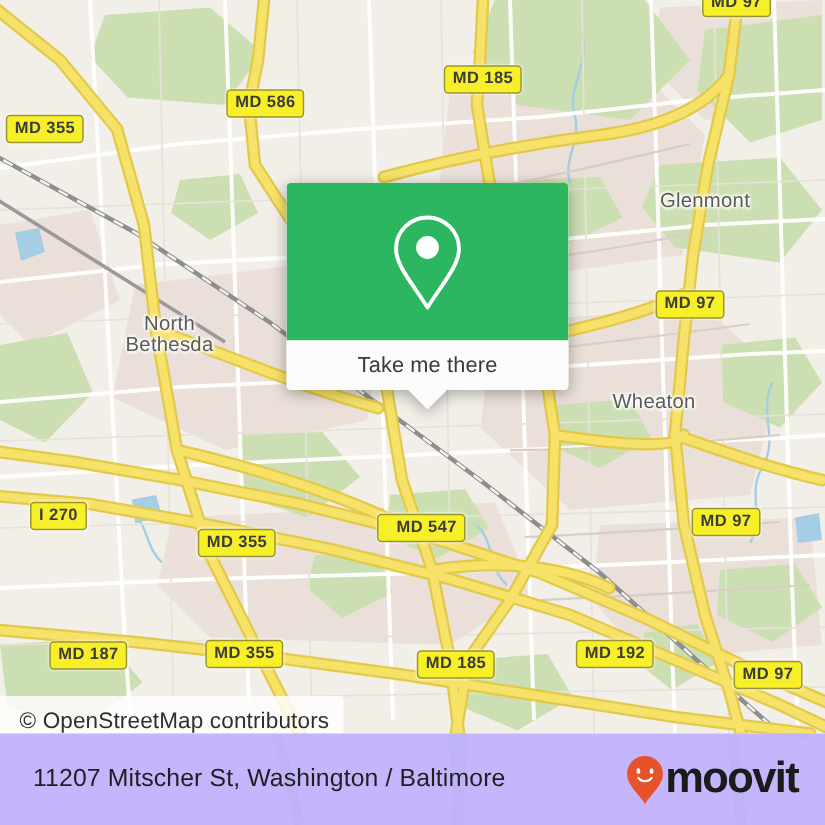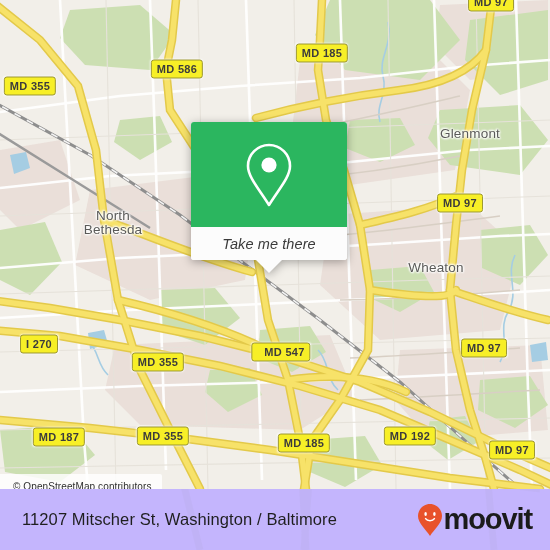--- a/index.html
+++ b/index.html
@@ -24,47 +24,45 @@
   .shield{
     position:absolute;transform:translate(-50%,-50%);
     background:#f7ef27;border:1.2px solid #9a9530;border-radius:3px;
     color:#3c3c3c;font-size:11px;font-weight:bold;line-height:12px;
     padding:2px 5px 3px 5px;white-space:nowrap;letter-spacing:.3px;
     box-shadow:0 0 2px rgba(255,255,255,.9);
   }
 
   
   #popup{
-    position:absolute;left:191px;top:122px;width:156px;
+    position:absolute;left:191px;top:122px;width:188px;
     filter:drop-shadow(0 2px 5px rgba(0,0,0,.32));
-    font-style:italic;
   }
   #popup-body{border-radius:3px;overflow:hidden;background:#fff;}
   #popup-head{
     height:105px;background:#2bb65f;display:flex;align-items:center;justify-content:center;
   }
   #popup-foot{
     height:33px;background:#fcfcfc;display:flex;align-items:center;justify-content:center;
     color:#3a3a3a;font-size:14.5px;letter-spacing:.1px;
   }
   #popup-arrow{
     position:absolute;left:50%;top:138px;width:0;height:0;margin-left:-13px;
     border-left:13px solid transparent;border-right:13px solid transparent;
     border-top:13px solid #fcfcfc;
   }
 
   
   #attribution{
     position:absolute;left:0;top:464px;height:25px;
-    display:flex;align-items:center;
+    display:flex;align-items:flex-end;
     background:rgba(255,255,255,.82);
     padding:0 10px 0 13px;
-    color:#2f2f2f;font-size:10px;letter-spacing:.1px;
+    color:#2f2f2f;font-size:15px;letter-spacing:.1px;
     border-top-right-radius:2px;
-    margin-top:10px;
   }
 
   
   #footer{
     position:absolute;left:0;top:489px;width:550px;height:61px;
     background:#c4b5fd;display:flex;align-items:center;overflow:hidden;
   }
   #footer-watermark{position:absolute;left:0;top:-489px;opacity:.055;pointer-events:none;}
   #footer-addr{
     position:relative;margin-left:22px;color:#1f1f1f;font-size:16.5px;letter-spacing:.1px;

